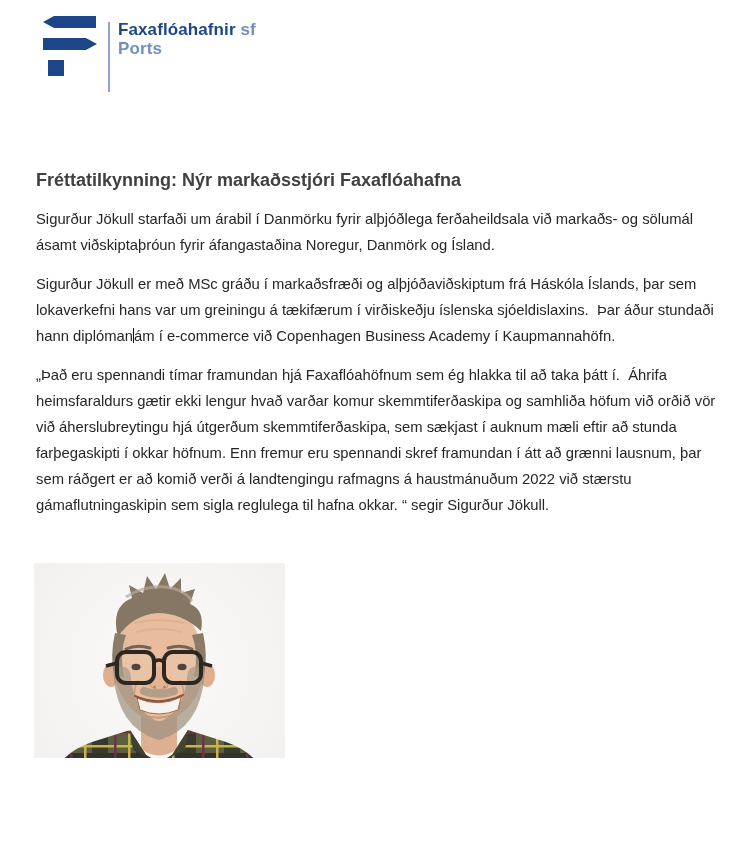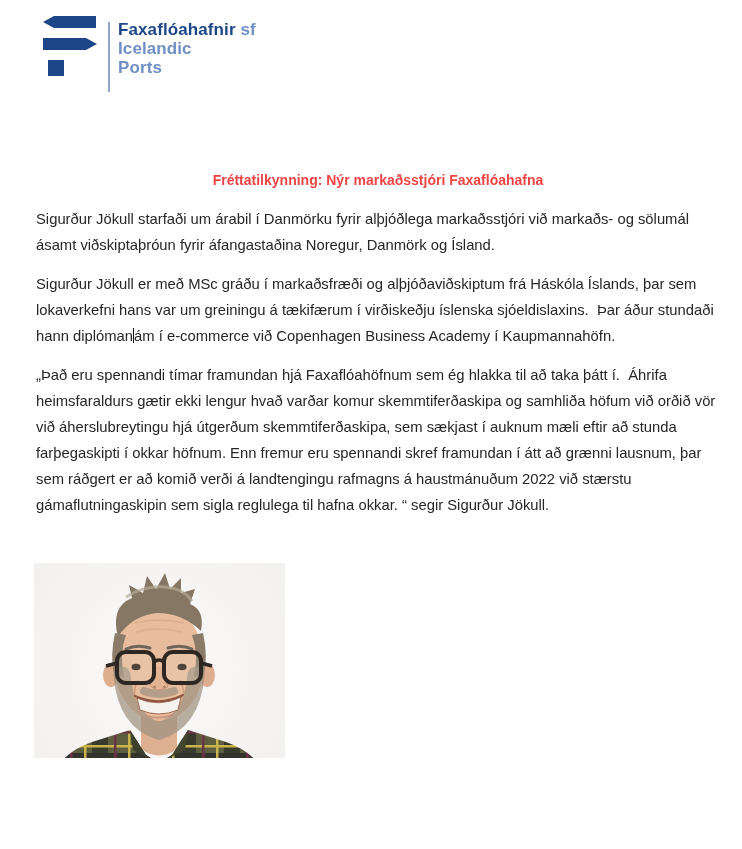--- a/index.html
+++ b/index.html
@@ -50,26 +50,25 @@
   .content {
     position: absolute;
     left: 36px;
     top: 170px;
     width: 684px;
     color: #262626;
     font-size: 14.8px;
     line-height: 26px;
   }
   .headline {
-    font-size: 14px;
+    font-size: 18px;
     font-weight: bold;
-    color: #ef4444;
+    color: #404040;
     margin: 0 0 16px 0;
     line-height: 20px;
-    text-align: center;
   }
   .content p {
     margin: 0 0 13px 0;
     white-space: pre-wrap;
   }
   .caret {
     display: inline-block;
     width: 1px;
     height: 15px;
     background: #111111;
@@ -93,28 +92,27 @@
 
   <div class="logo">
     <svg class="logo-mark" viewBox="0 0 58 72" xmlns="http://www.w3.org/2000/svg" aria-hidden="true">
       <polygon points="14,0 56,0 56,12 14,12 3,6" fill="#1d4689"></polygon>
       <polygon points="3,22 46,22 57,28 46,34 3,34" fill="#1d4689"></polygon>
       <rect x="8" y="44" width="16" height="16" fill="#1d4689"></rect>
     </svg>
     <div class="logo-divider"></div>
     <div class="logo-text">
       <div class="logo-title-line"><span class="logo-title">Faxaflóahafnir</span><span class="logo-suffix"> sf</span></div>
-      <div class="logo-sub">Icelandic</div>
       <div class="logo-sub">Ports</div>
     </div>
   </div>
 
   <div class="content">
     <h1 class="headline">Fréttatilkynning: Nýr markaðsstjóri Faxaflóahafna</h1>
-    <p>Sigurður Jökull starfaði um árabil í Danmörku fyrir alþjóðlega markaðsstjóri við markaðs- og sölumál ásamt viðskiptaþróun fyrir áfangastaðina Noregur, Danmörk og Ísland.</p>
+    <p>Sigurður Jökull starfaði um árabil í Danmörku fyrir alþjóðlega ferðaheildsala við markaðs- og sölumál ásamt viðskiptaþróun fyrir áfangastaðina Noregur, Danmörk og Ísland.</p>
     <p><span>Sigurður Jökull er með MSc gráðu í markaðsfræði og alþjóðaviðskiptum frá Háskóla Íslands, þar sem lokaverkefni hans var um greiningu á tækifærum í virðiskeðju íslenska sjóeldislaxins.  Þar áður stundaði hann diplóman</span><span class="caret"></span><span>ám í e-commerce við Copenhagen Business Academy í Kaupmannahöfn.</span></p>
     <p>„Það eru spennandi tímar framundan hjá Faxaflóahöfnum sem ég hlakka til að taka þátt í.  Áhrifa heimsfaraldurs gætir ekki lengur hvað varðar komur skemmtiferðaskipa og samhliða höfum við orðið vör við áherslubreytingu hjá útgerðum skemmtiferðaskipa, sem sækjast í auknum mæli eftir að stunda farþegaskipti í okkar höfnum. Enn fremur eru spennandi skref framundan í átt að grænni lausnum, þar sem ráðgert er að komið verði á landtengingu rafmagns á haustmánuðum 2022 við stærstu gámaflutningaskipin sem sigla reglulega til hafna okkar. “ segir Sigurður Jökull.</p>
   </div>
 
   <div class="photo">
     <svg width="251" height="262" viewBox="0 0 251 262" xmlns="http://www.w3.org/2000/svg" aria-hidden="true">
       <defs>
         <pattern id="plaid" width="44" height="44" patternUnits="userSpaceOnUse">
           <rect width="44" height="44" fill="#5c5e3f"></rect>
           <rect y="14" width="44" height="16" fill="#32342c"></rect>

